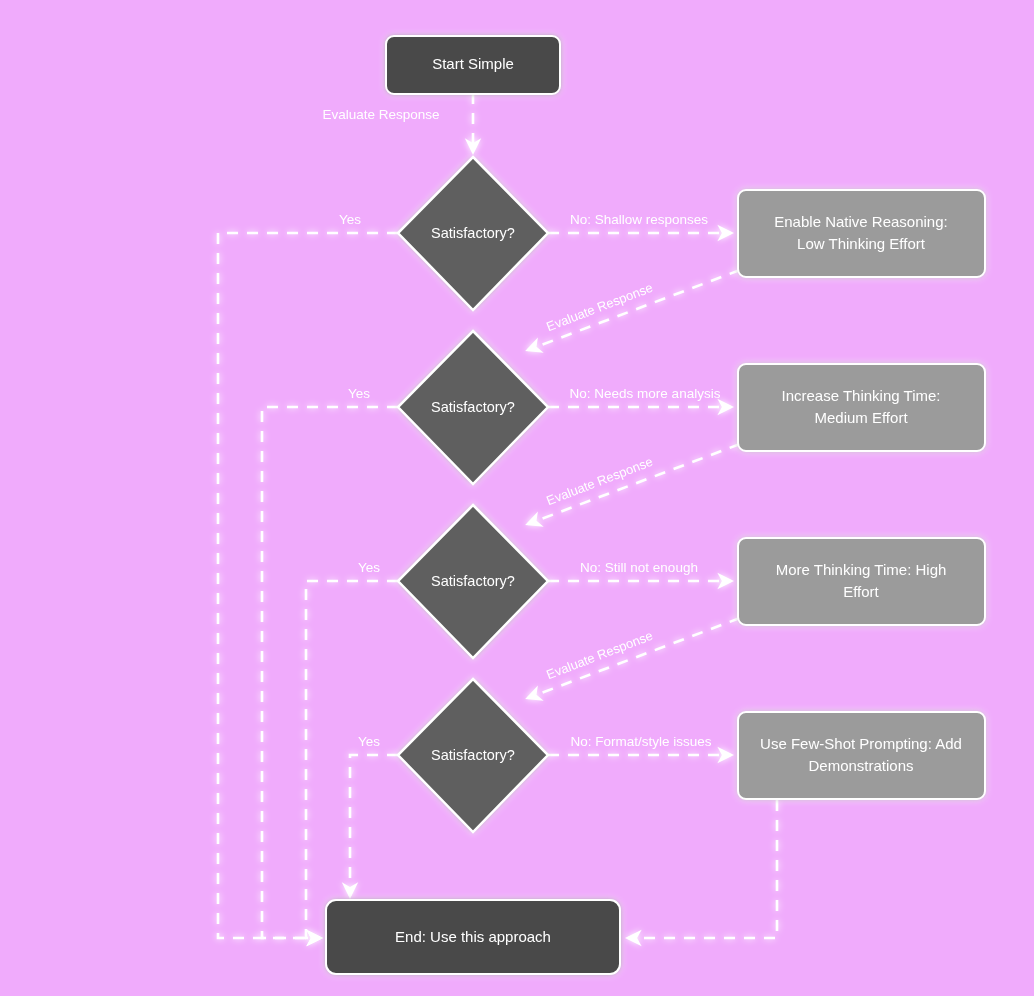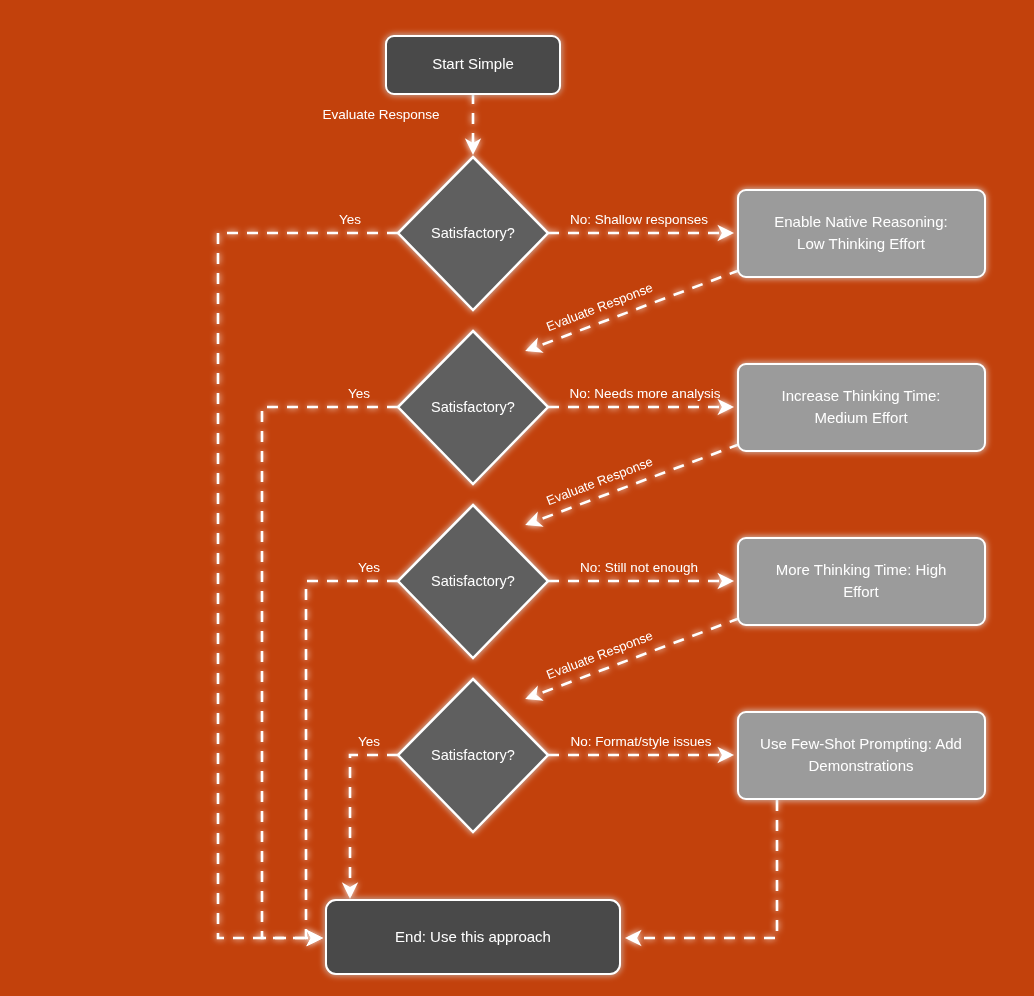--- a/index.html
+++ b/index.html
@@ -8,21 +8,21 @@
     padding: 0;
     background: #262626;
   }
   body {
     font-family: "Liberation Sans", sans-serif;
   }
   #stage {
     position: relative;
     width: 1034px;
     height: 996px;
-    background: #c2410c;
+    background: #f0abfc;
     overflow: hidden;
   }
   #flow-svg {
     position: absolute;
     left: 0;
     top: 0;
     width: 1034px;
     height: 996px;
   }
   .node-label,

